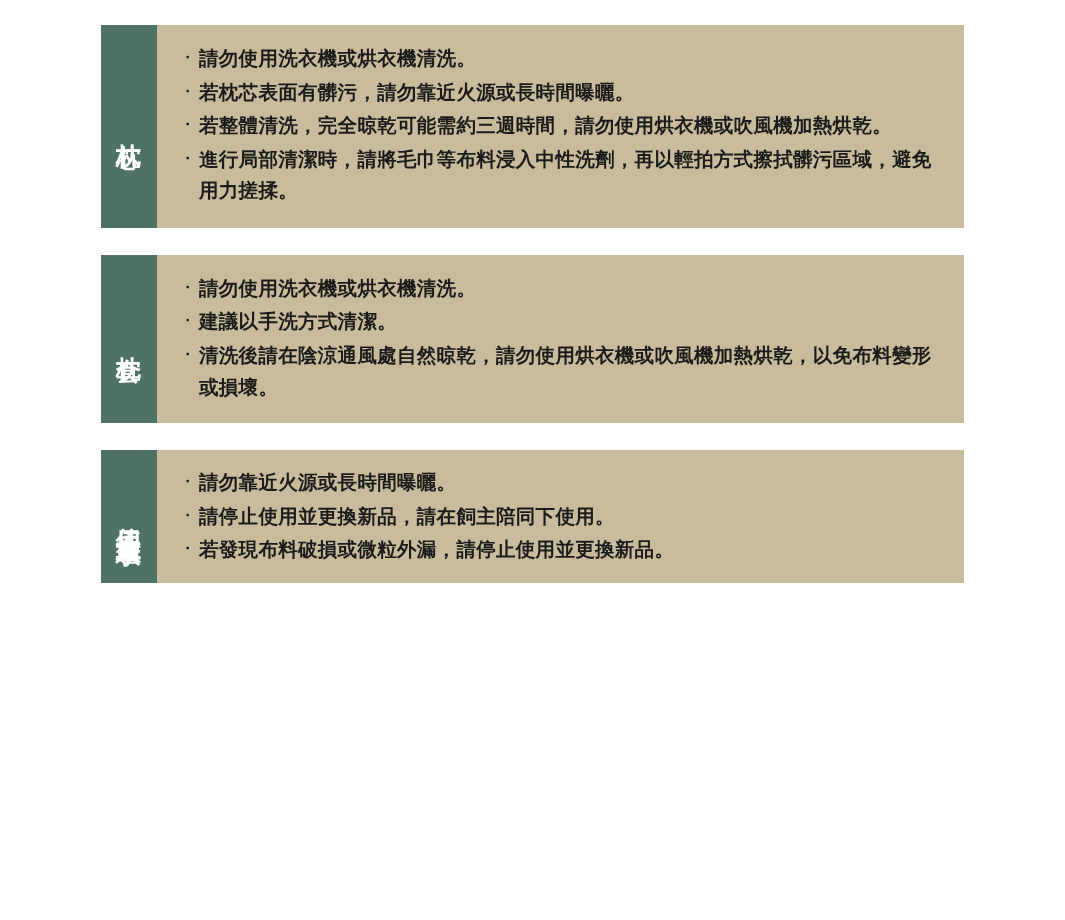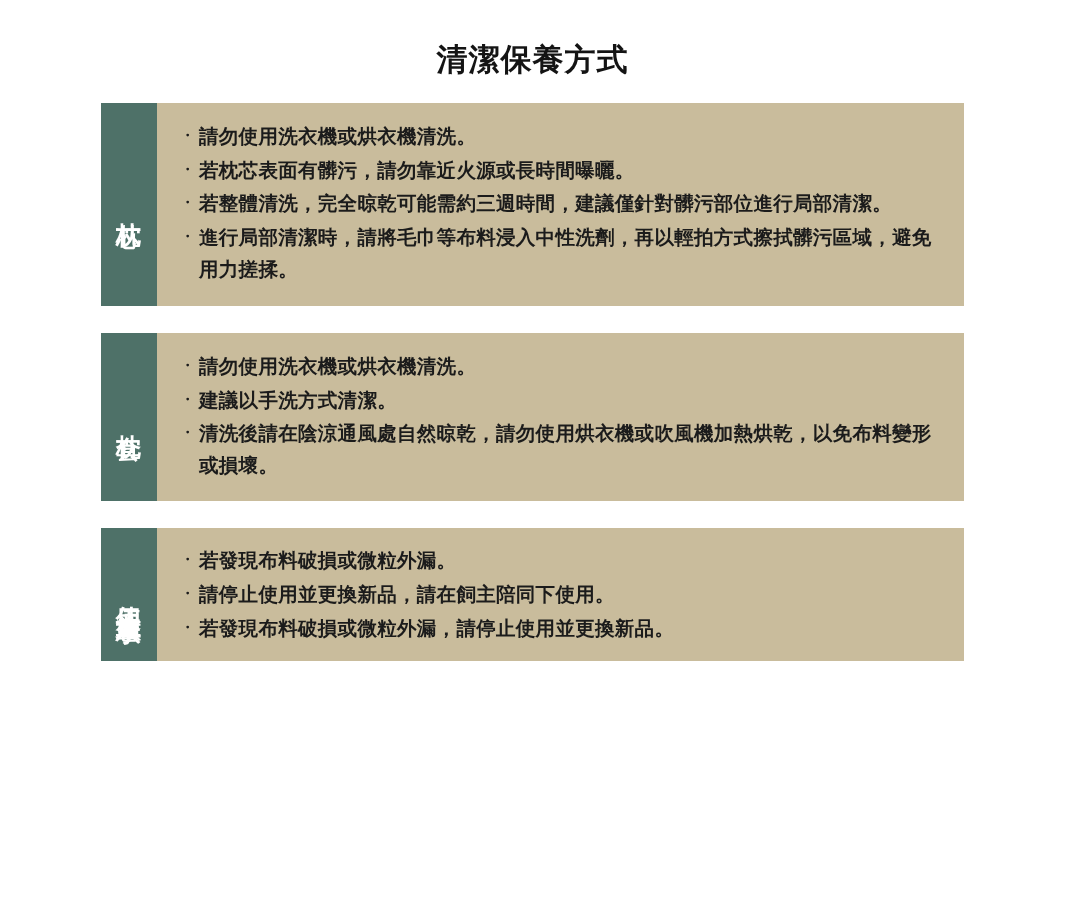--- a/index.html
+++ b/index.html
@@ -88,38 +88,37 @@
   .sec-pillow-core .section-body { padding-top: 17px; padding-bottom: 20px; }
   .sec-pillow-case .section-body { padding-top: 17px; padding-bottom: 19px; }
   .sec-notes .section-label { letter-spacing: 3px; }
   .sec-notes .section-body { padding-top: 16px; padding-bottom: 16px; }
 </style>
 </head>
 <body>
 
 <div class="page">
 
-  <div class="page-title">清潔保養方式</div>
 
   <div class="sections">
 
     <div class="section sec-pillow-core">
       <div class="section-label">枕芯</div>
       <div class="section-body">
         <div class="bullet-row">
           <span class="bullet-dot">・</span>
           <span class="bullet-text">請勿使用洗衣機或烘衣機清洗。</span>
         </div>
         <div class="bullet-row">
           <span class="bullet-dot">・</span>
           <span class="bullet-text">若枕芯表面有髒污，請勿靠近火源或長時間曝曬。</span>
         </div>
         <div class="bullet-row">
           <span class="bullet-dot">・</span>
-          <span class="bullet-text">若整體清洗，完全晾乾可能需約三週時間，建議僅針對髒污部位進行局部清潔。</span>
+          <span class="bullet-text">若整體清洗，完全晾乾可能需約三週時間，請勿使用烘衣機或吹風機加熱烘乾。</span>
         </div>
         <div class="bullet-row">
           <span class="bullet-dot">・</span>
           <span class="bullet-text">進行局部清潔時，請將毛巾等布料浸入中性洗劑，再以輕拍方式擦拭髒污區域，避免用力搓揉。</span>
         </div>
       </div>
     </div>
 
     <div class="section sec-pillow-case">
       <div class="section-label">枕套</div>
@@ -137,21 +136,21 @@
           <span class="bullet-text">清洗後請在陰涼通風處自然晾乾，請勿使用烘衣機或吹風機加熱烘乾，以免布料變形或損壞。</span>
         </div>
       </div>
     </div>
 
     <div class="section sec-notes">
       <div class="section-label">使用注意事項</div>
       <div class="section-body">
         <div class="bullet-row">
           <span class="bullet-dot">・</span>
-          <span class="bullet-text">若發現布料破損或微粒外漏。</span>
+          <span class="bullet-text">請勿靠近火源或長時間曝曬。</span>
         </div>
         <div class="bullet-row">
           <span class="bullet-dot">・</span>
           <span class="bullet-text">請停止使用並更換新品，請在飼主陪同下使用。</span>
         </div>
         <div class="bullet-row">
           <span class="bullet-dot">・</span>
           <span class="bullet-text">若發現布料破損或微粒外漏，請停止使用並更換新品。</span>
         </div>
       </div>

